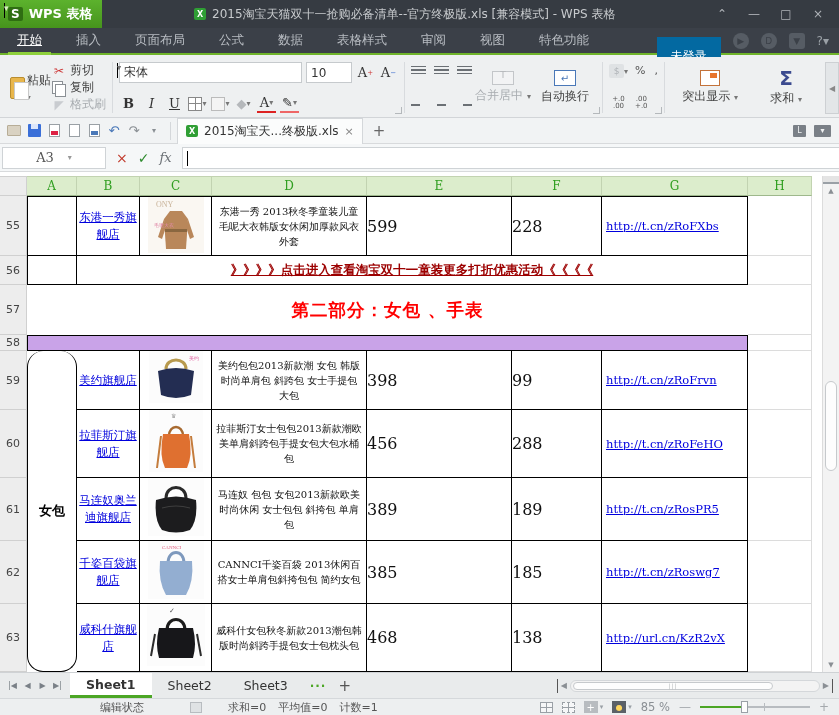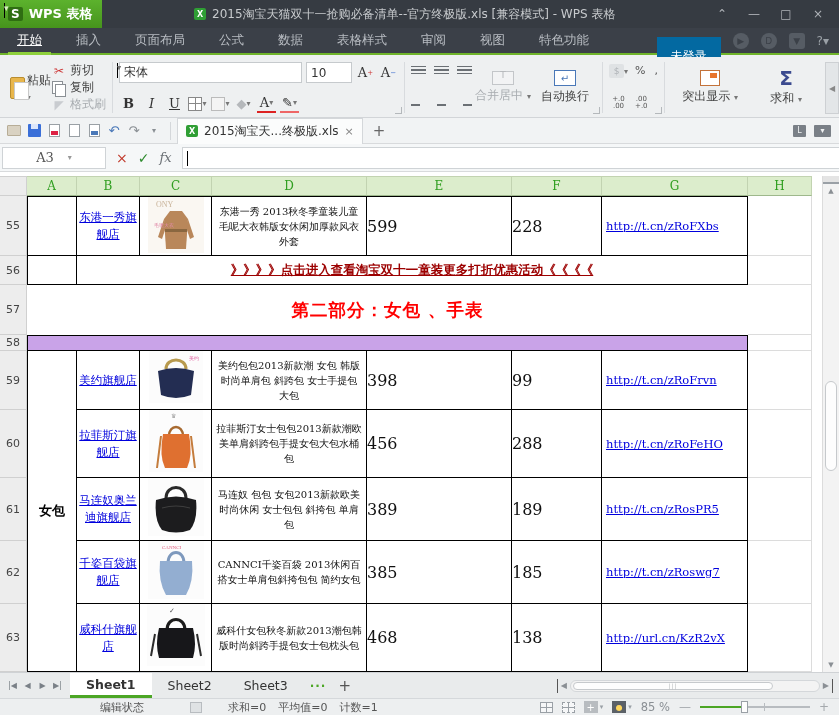--- a/index.html
+++ b/index.html
@@ -125,21 +125,21 @@
   .img-cell { display:flex; align-items:flex-start; justify-content:center; background:#fff; }
   .desc-cell { display:flex; align-items:center; justify-content:center; text-align:center; font-size:10px; color:#111; line-height:1.5; padding:2px 4px; }
   .price-cell { display:flex; align-items:center; font-size:16px; color:#111; }
   .link-cell { display:flex; align-items:center; padding-left:4px; font-size:11.5px; }
   .url-link { color:#0000dd; text-decoration:underline; }
   .banner-cell { display:flex; align-items:center; justify-content:center; }
   .banner-text { color:#9c0000; font-weight:bold; font-size:12.5px; text-decoration:underline; }
   .title-row { display:flex; align-items:center; justify-content:center; }
   .title-text { color:#ff0000; font-weight:bold; font-size:17.5px; letter-spacing:1px; }
   .purple { background:#c9a3e8; }
-  .merged-a { display:flex; align-items:center; justify-content:center; font-weight:bold; font-size:13px; color:#000; }
+  .merged-a { display:flex; align-items:center; justify-content:center; font-weight:bold; font-size:13px; color:#000;border-radius:16px; }
   .stackrows { display:flex; flex-direction:column; }
 
   
   .vscroll { position:absolute; right:0; top:4px; width:17px; height:496px; background:#f3f3f3; border-left:1px solid #dcdcdc; }
   .vs-split { height:8px; background:#e4e4e4; border-bottom:2px solid #9aa0a6; }
   .vs-arrow { height:14px; display:flex; align-items:center; justify-content:center; color:#8a8f94; font-size:7px; }
   .vs-thumb { position:absolute; left:2px; top:205px; width:12px; height:90px; background:#fdfdfd; border:1px solid #c6c9cc; border-radius:6px; }
   .vs-down { position:absolute; bottom:0; width:100%; }
 
   

